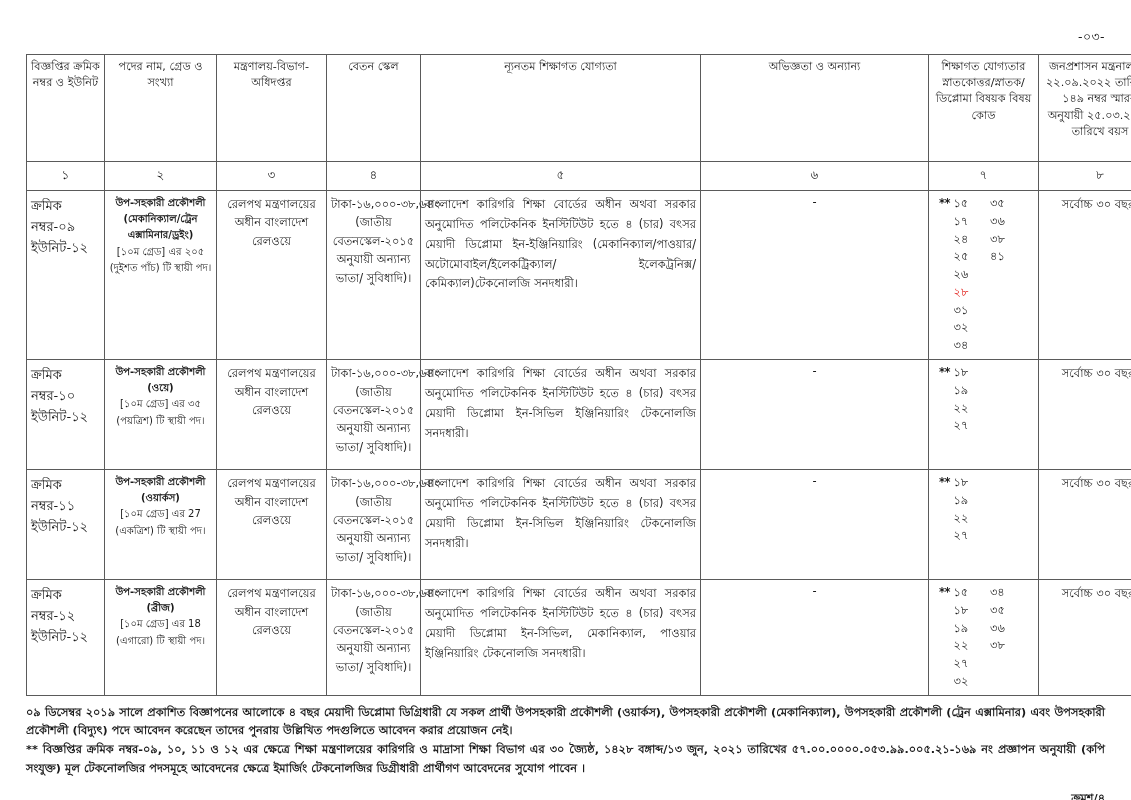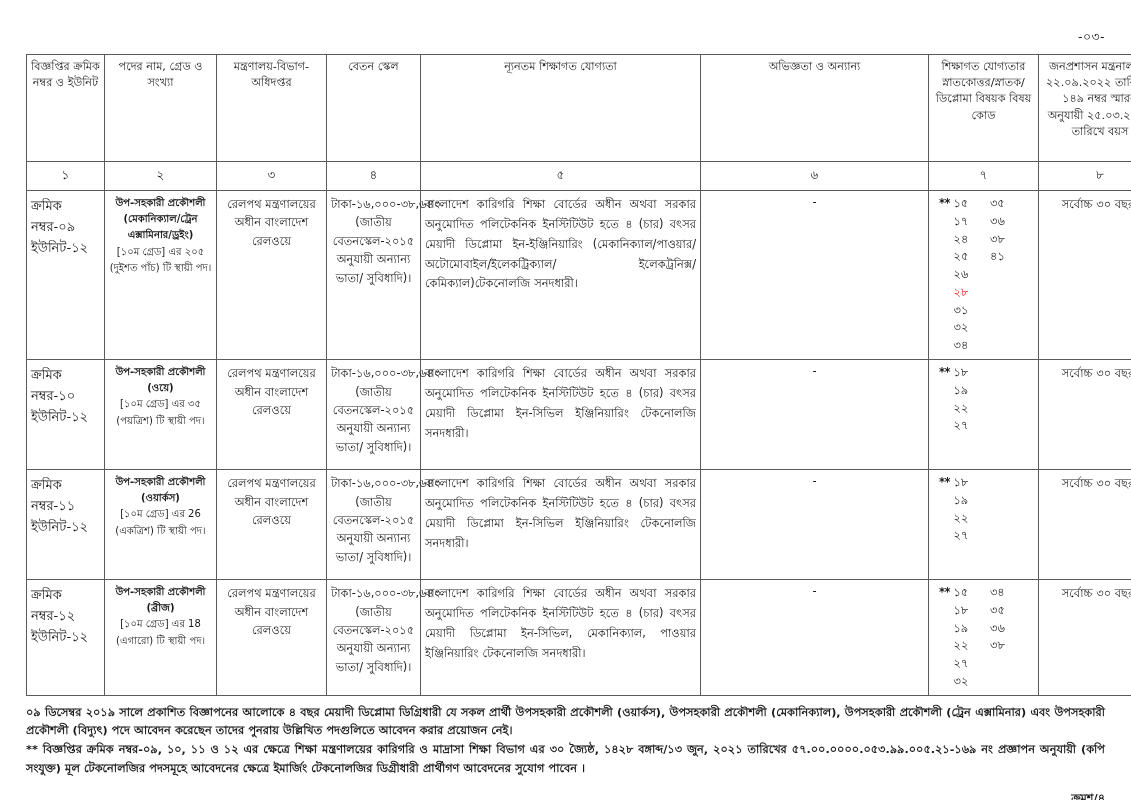--- a/index.html
+++ b/index.html
@@ -237,21 +237,21 @@
           <td class="cell-codes">
             <span class="code-line"><span class="star">**&nbsp;</span>১৮</span>
             <span class="code-line">&nbsp;&nbsp;&nbsp;&nbsp;১৯</span>
             <span class="code-line">&nbsp;&nbsp;&nbsp;&nbsp;২২</span>
             <span class="code-line">&nbsp;&nbsp;&nbsp;&nbsp;২৭</span>
           </td>
           <td class="cell-age">সর্বোচ্চ ৩০ বছর।</td>
         </tr>
         <tr style="height: 110px;">
           <td class="cell-unit">ক্রমিক নম্বর-১১ ইউনিট-১২</td>
-          <td class="cell-post"><span class="post-title">উপ-সহকারী প্রকৌশলী (ওয়ার্কস)</span><span>[১০ম গ্রেড] এর 26 (একত্রিশ) টি স্থায়ী পদ।</span></td>
+          <td class="cell-post"><span class="post-title">উপ-সহকারী প্রকৌশলী (ওয়ার্কস)</span><span>[১০ম গ্রেড] এর 27 (একত্রিশ) টি স্থায়ী পদ।</span></td>
           <td class="cell-ministry">রেলপথ মন্ত্রণালয়ের অধীন বাংলাদেশ রেলওয়ে</td>
           <td class="cell-pay">টাকা-১৬,০০০-৩৮,৬৪০ (জাতীয় বেতনস্কেল-২০১৫ অনুযায়ী অন্যান্য ভাতা/ সুবিধাদি)।</td>
           <td class="cell-qual">বাংলাদেশ কারিগরি শিক্ষা বোর্ডের অধীন অথবা সরকার অনুমোদিত পলিটেকনিক ইনস্টিটিউট হতে ৪ (চার) বৎসর মেয়াদী ডিপ্লোমা ইন-সিভিল ইঞ্জিনিয়ারিং টেকনোলজি সনদধারী।</td>
           <td class="cell-exp">-</td>
           <td class="cell-codes">
             <span class="code-line"><span class="star">**&nbsp;</span>১৮</span>
             <span class="code-line">&nbsp;&nbsp;&nbsp;&nbsp;১৯</span>
             <span class="code-line">&nbsp;&nbsp;&nbsp;&nbsp;২২</span>
             <span class="code-line">&nbsp;&nbsp;&nbsp;&nbsp;২৭</span>
           </td>

